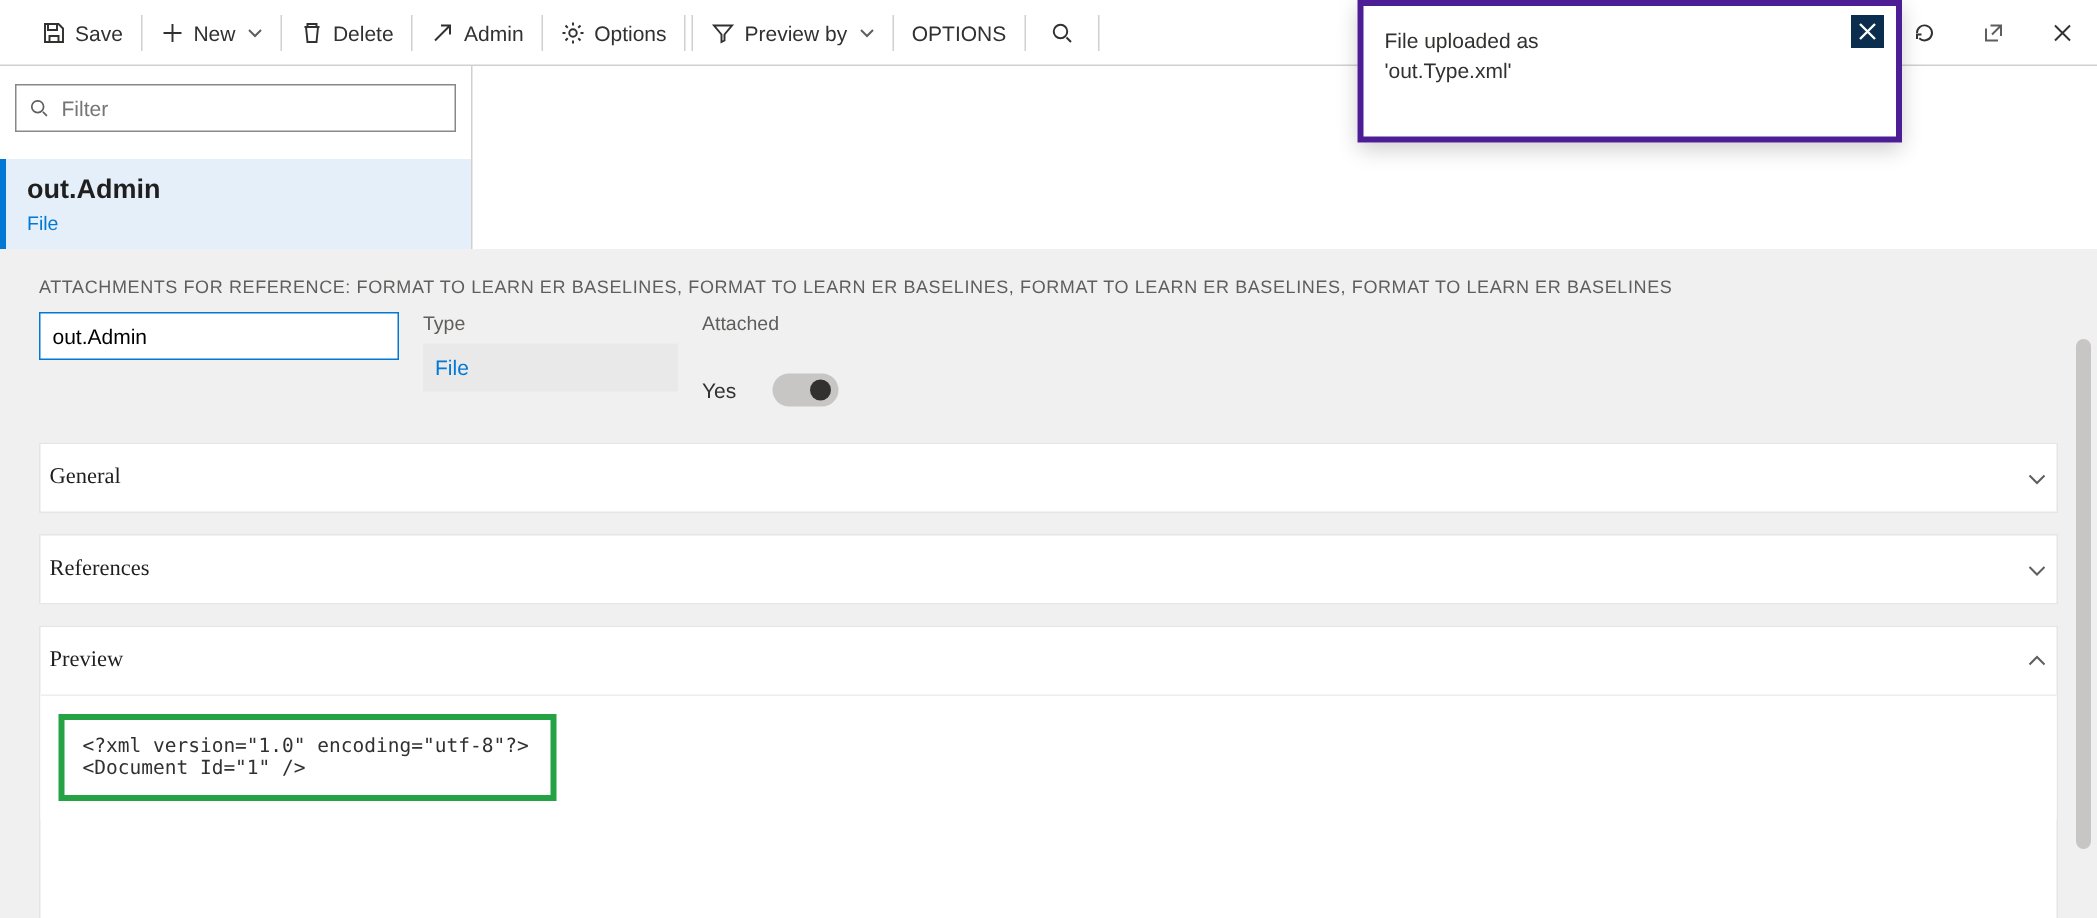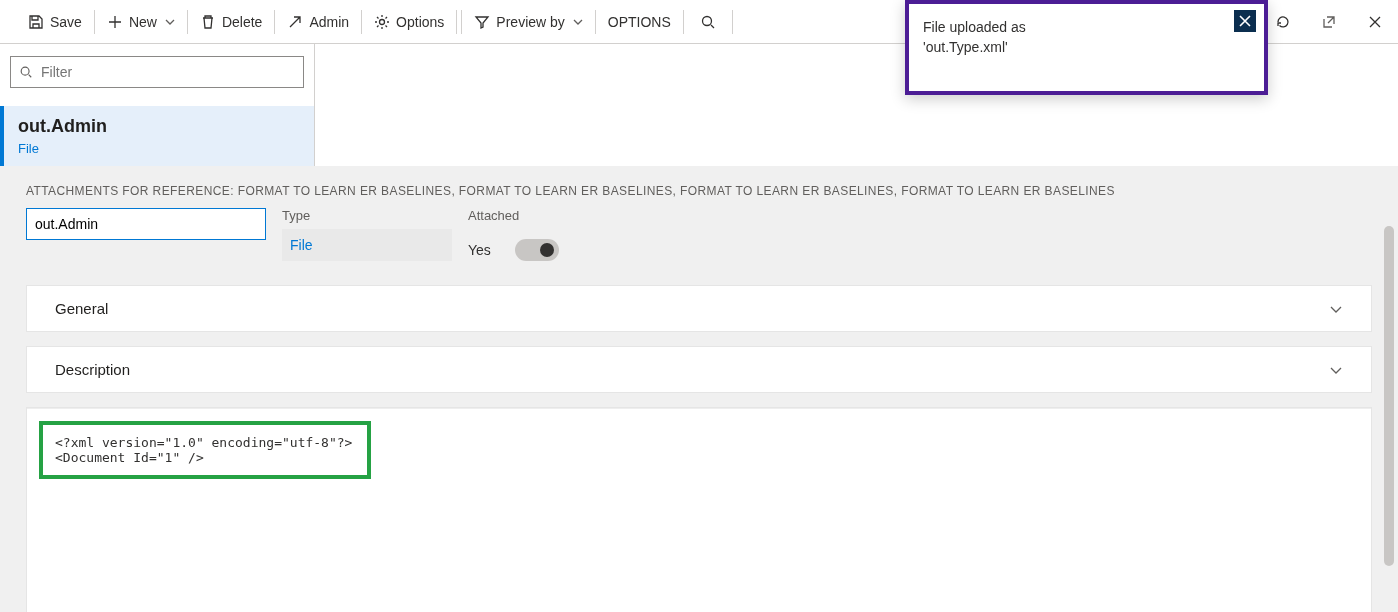--- a/index.html
+++ b/index.html
@@ -137,21 +137,21 @@
     width: 170px;
     height: 32px;
     border: none;
     background: #e9e9e9;
     padding: 0 8px;
     font-size: 14px;
     color: #0078d4;
     display: flex;
     align-items: center;
   }
-  .attached-row { display:flex; align-items:center; gap:24px; margin-top:10px;}
+  .attached-row { display:flex; align-items:center; gap:24px; margin-top:20px;}
   .toggle {
     width: 44px;
     height: 22px;
     border-radius: 11px;
     background: #c8c6c4;
     position: relative;
     cursor: pointer;
   }
   .toggle .knob {
     width: 14px; height: 14px; border-radius:50%;
@@ -161,22 +161,23 @@
   
   .section {
     background: #fff;
     border: 1px solid #e5e5e5;
     margin-bottom: 14px;
   }
   .section-header {
     display: flex;
     align-items: center;
     justify-content: space-between;
-    padding: 14px 28px;
+    padding: 14px 6px;
     cursor: pointer;
+    font-family: Liberation Serif, serif;
   }
   .section-header .stitle { font-size: 15px; color:#201f1e; }
   .section-body {
     border-top: 1px solid #eee;
     padding: 12px;
     background:#fff;
   }
   .code-box {
     border: 4px solid #25a244;
     width: 332px;
@@ -361,28 +362,34 @@
       <div class="section-header">
         <span class="stitle">General</span>
         <svg class="chev-svg" viewBox="0 0 14 14">
             <path class="icon-stroke-light" d="M2 5l5 5 5-5"></path>
           </svg>
       </div>
     </div>
 
     <div class="section">
       <div class="section-header">
-        <span class="stitle">Description</span>
+        <span class="stitle">References</span>
         <svg class="chev-svg" viewBox="0 0 14 14">
             <path class="icon-stroke-light" d="M2 5l5 5 5-5"></path>
           </svg>
       </div>
     </div>
 
     <div class="section" style="min-height:270px;">
+      <div class="section-header">
+        <span class="stitle">Preview</span>
+        <svg class="chev-svg" viewBox="0 0 14 14">
+            <path class="icon-stroke-light" d="M2 9l5-5 5 5"></path>
+          </svg>
+      </div>
       <div class="section-body">
         <div class="code-box">&lt;?xml version="1.0" encoding="utf-8"?&gt;
 &lt;Document Id="1" /&gt;</div>
       </div>
     </div>
 
     <div class="scroll-track">
       <div class="scroll-thumb"></div>
     </div>
   </div>

